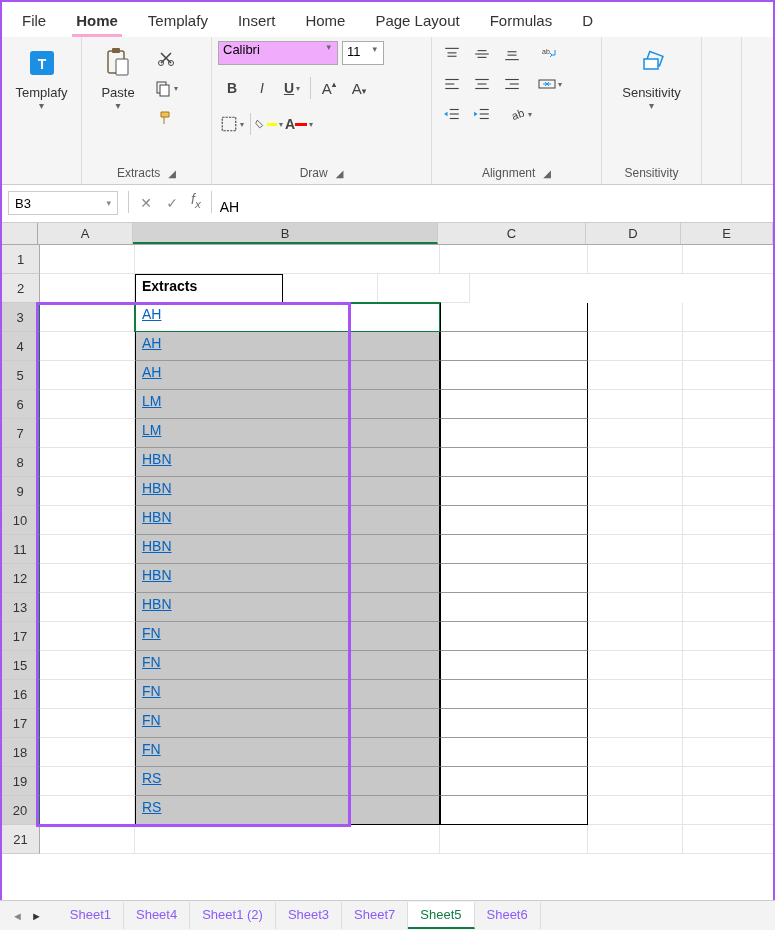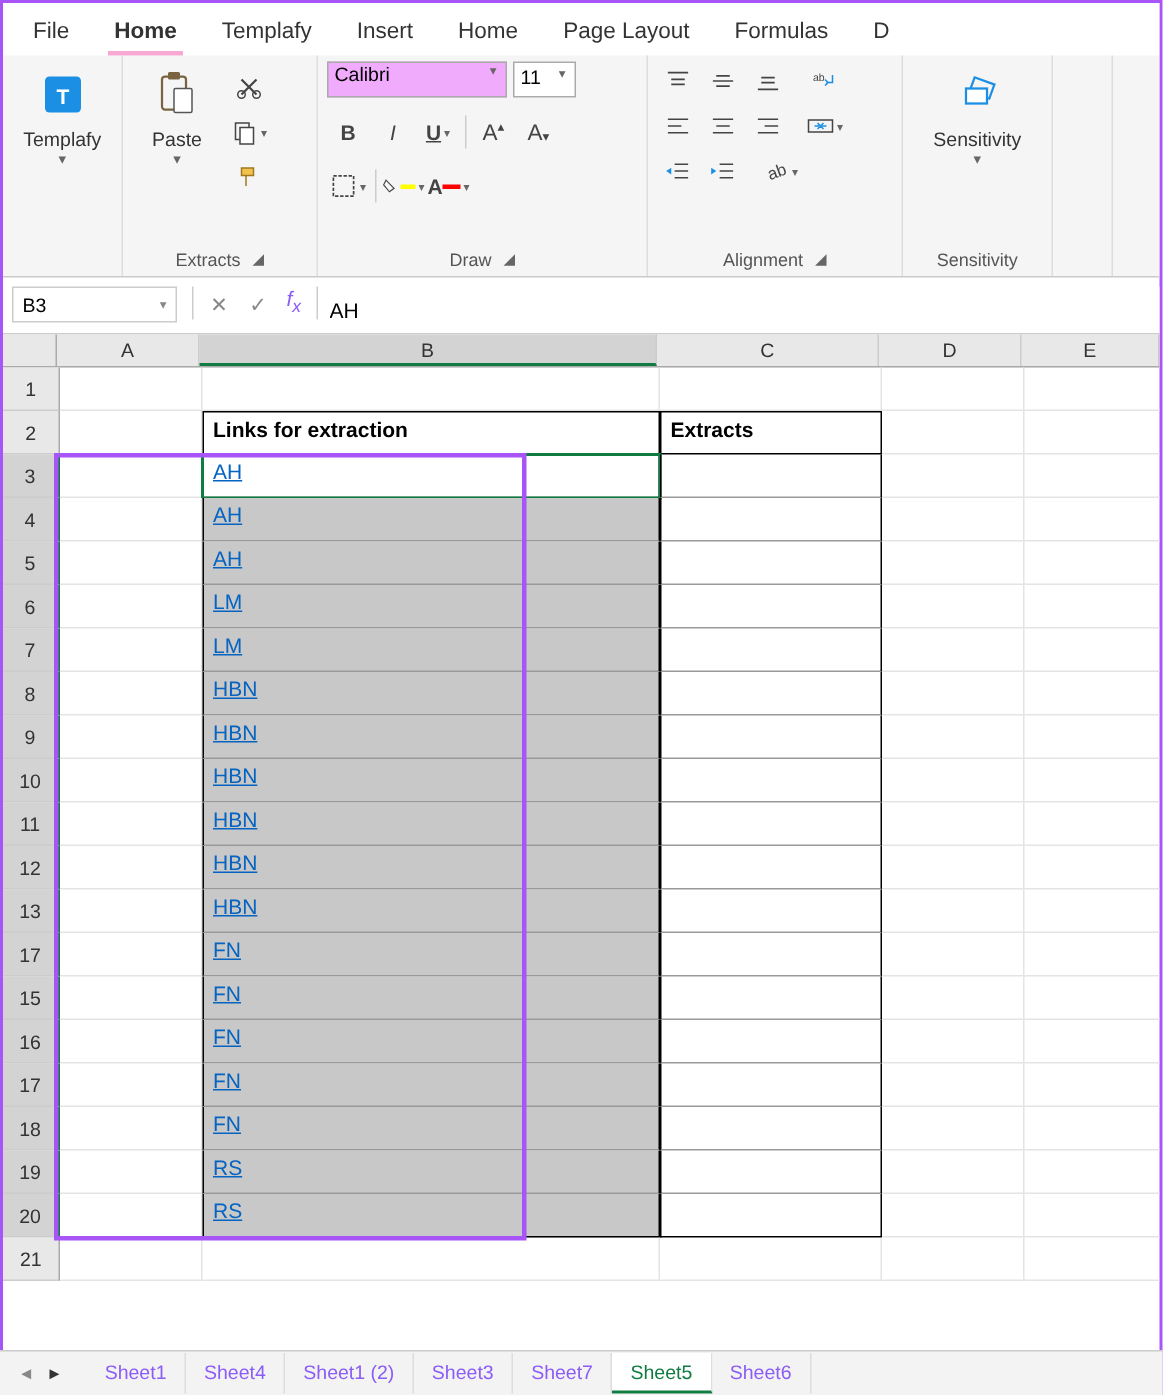--- a/index.html
+++ b/index.html
@@ -30,21 +30,21 @@
   .font-row1 { display:flex; gap:4px; align-items:center; margin-bottom:6px;}
   .font-name { width:120px; height:24px; border:1px solid #aaa; background:#f0abfc; padding:0 4px; font-size:13px;}
   .font-size { width:42px; height:24px; border:1px solid #aaa; background:#fff; padding:2px 4px; font-size:13px;}
   .chevd{font-size:9px;color:#666;padding:0 2px;}
   
   
   .namebar { display:flex; border-bottom:1px solid #ccc; height:32px; background:#fff; margin-top:6px;}
   .namebox { width:110px; border:1px solid #ccc; height:24px; margin:0 6px; padding:2px 6px; font-size:13px; display:flex; align-items:center; justify-content:space-between;}
   .nb-chev{font-size:9px;color:#888;}
   .fx-btn { width:26px; height:24px; display:flex;align-items:center;justify-content:center; color:#888;}
-  .fx-label{ font-style: italic; font-size:14px; color:#8b5cf6; padding:0 6px;}
+  .fx-label{ font-style: italic; font-size:14px; color:#737373; padding:0 6px;}
   .formula-input{ flex:1; border:none; outline:none; font-size:14px; padding:4px;}
   .fx-divider{width:1px;height:22px;background:#ccc;margin:0 4px;}
   
   
   .grid-wrap { position:relative; }
   .col-headers { display:flex; border-bottom:1px solid #aaa; background:#e8e8e8; height:22px;}
   .corner { width:38px; border-right:1px solid #aaa; background:#e8e8e8;}
   .col-h { border-right:1px solid #ccc; text-align:center; font-size:13px; color:#333; line-height:22px;}
   .col-A{width:95px;} .col-B{width:305px;} .col-C{width:148px;} .col-D{width:95px;} .col-E{width:92px;}
   .col-h.sel{ background:#d3d3d3; border-bottom:2px solid #107c41;}
@@ -376,21 +376,20 @@
       <div class="selection-frame"></div>
     <div class="row">
           <div class="cell A"></div>
           <div class="cell B"></div>
           <div class="cell C"></div>
           <div class="cell D"></div>
           <div class="cell E"></div>
         </div>
         <div class="row">
           <div class="cell A"></div>
-          <div class="cell B hdr-cell">Links for extraction</div>
           <div class="cell C hdr-cell">Extracts</div>
           <div class="cell D"></div>
           <div class="cell E"></div>
         </div>
         <div class="row">
           <div class="cell A"></div>
           <div class="cell B data-border-thin" style="background: rgb(255, 255, 255); outline: rgb(16, 124, 65) solid 2px; outline-offset: -1px;"><span class="link">AH</span></div>
           <div class="cell C data-border-thin"></div>
           <div class="cell D"></div>
           <div class="cell E"></div>

